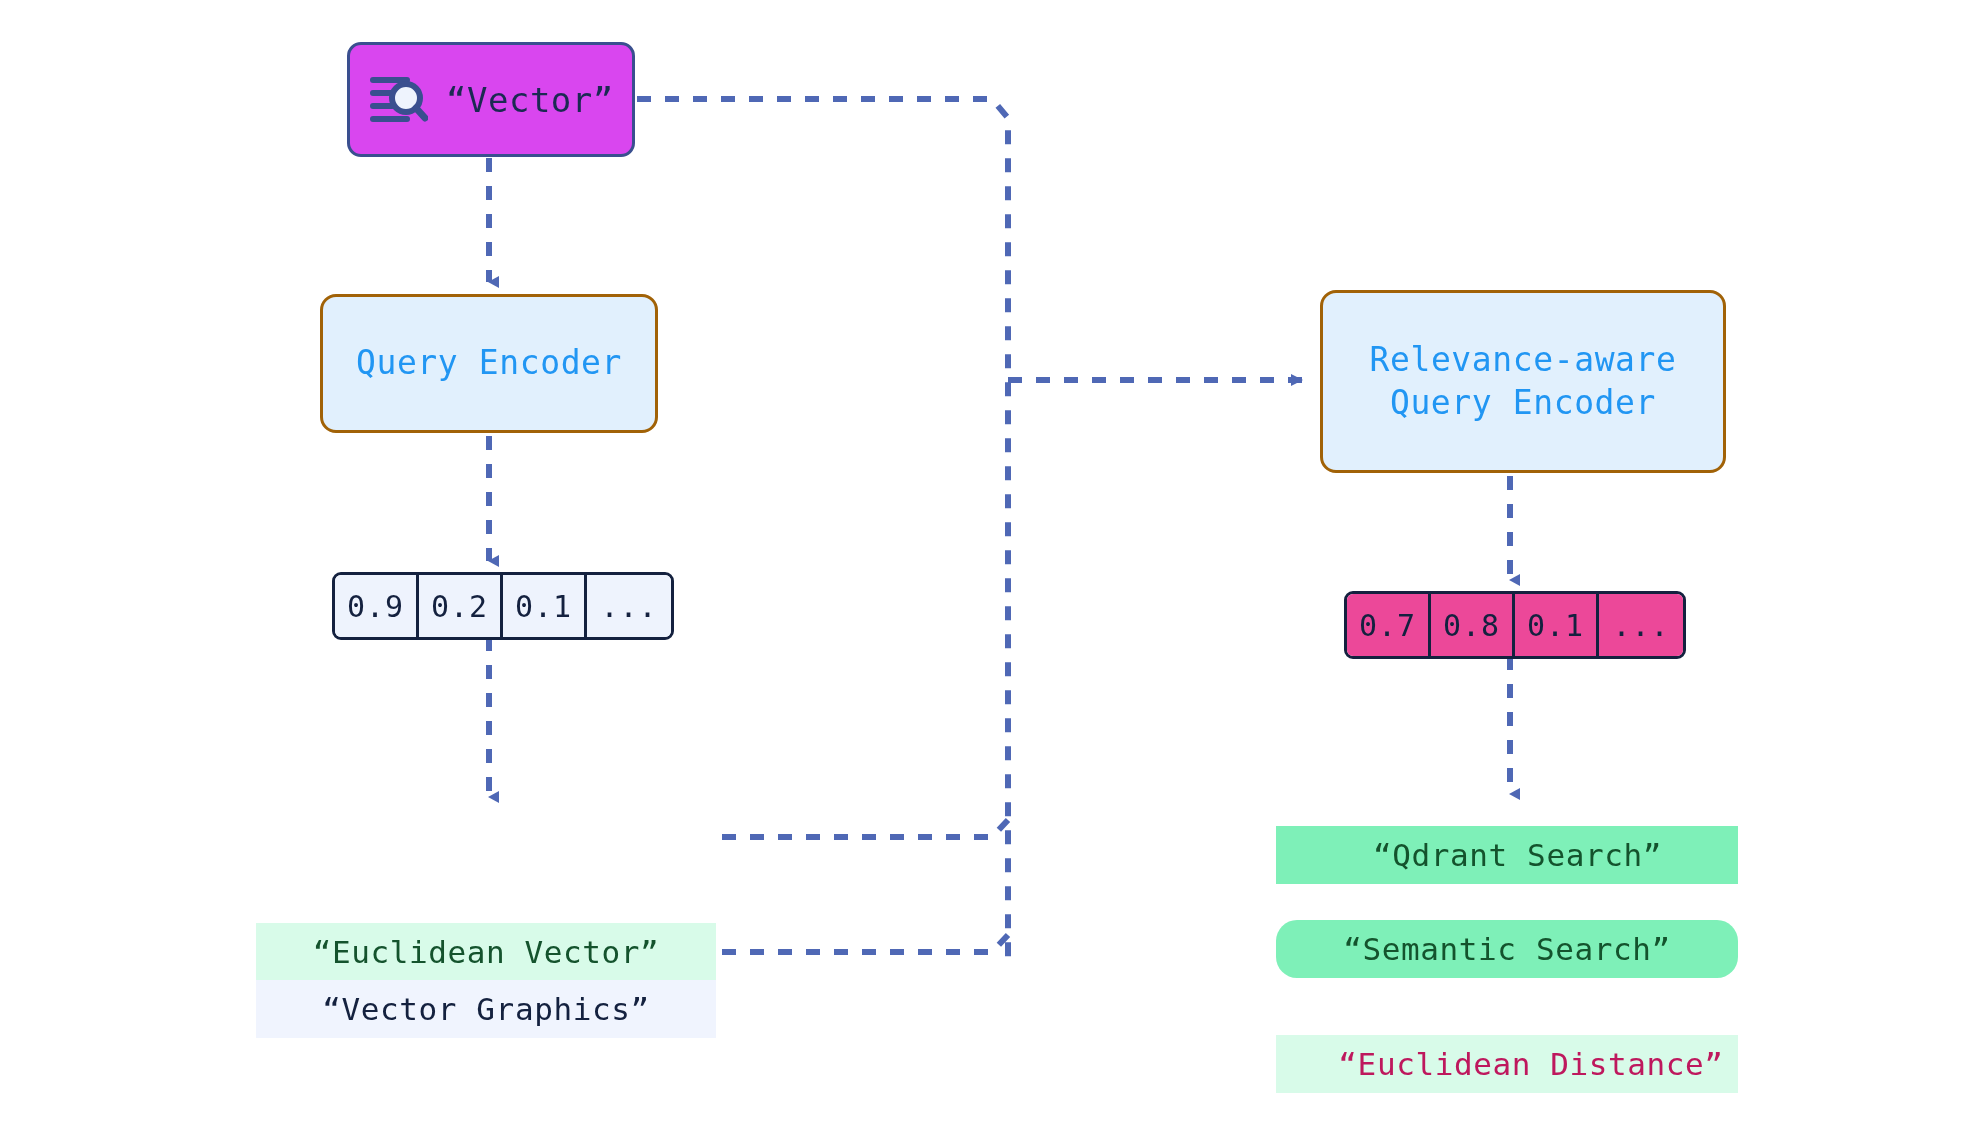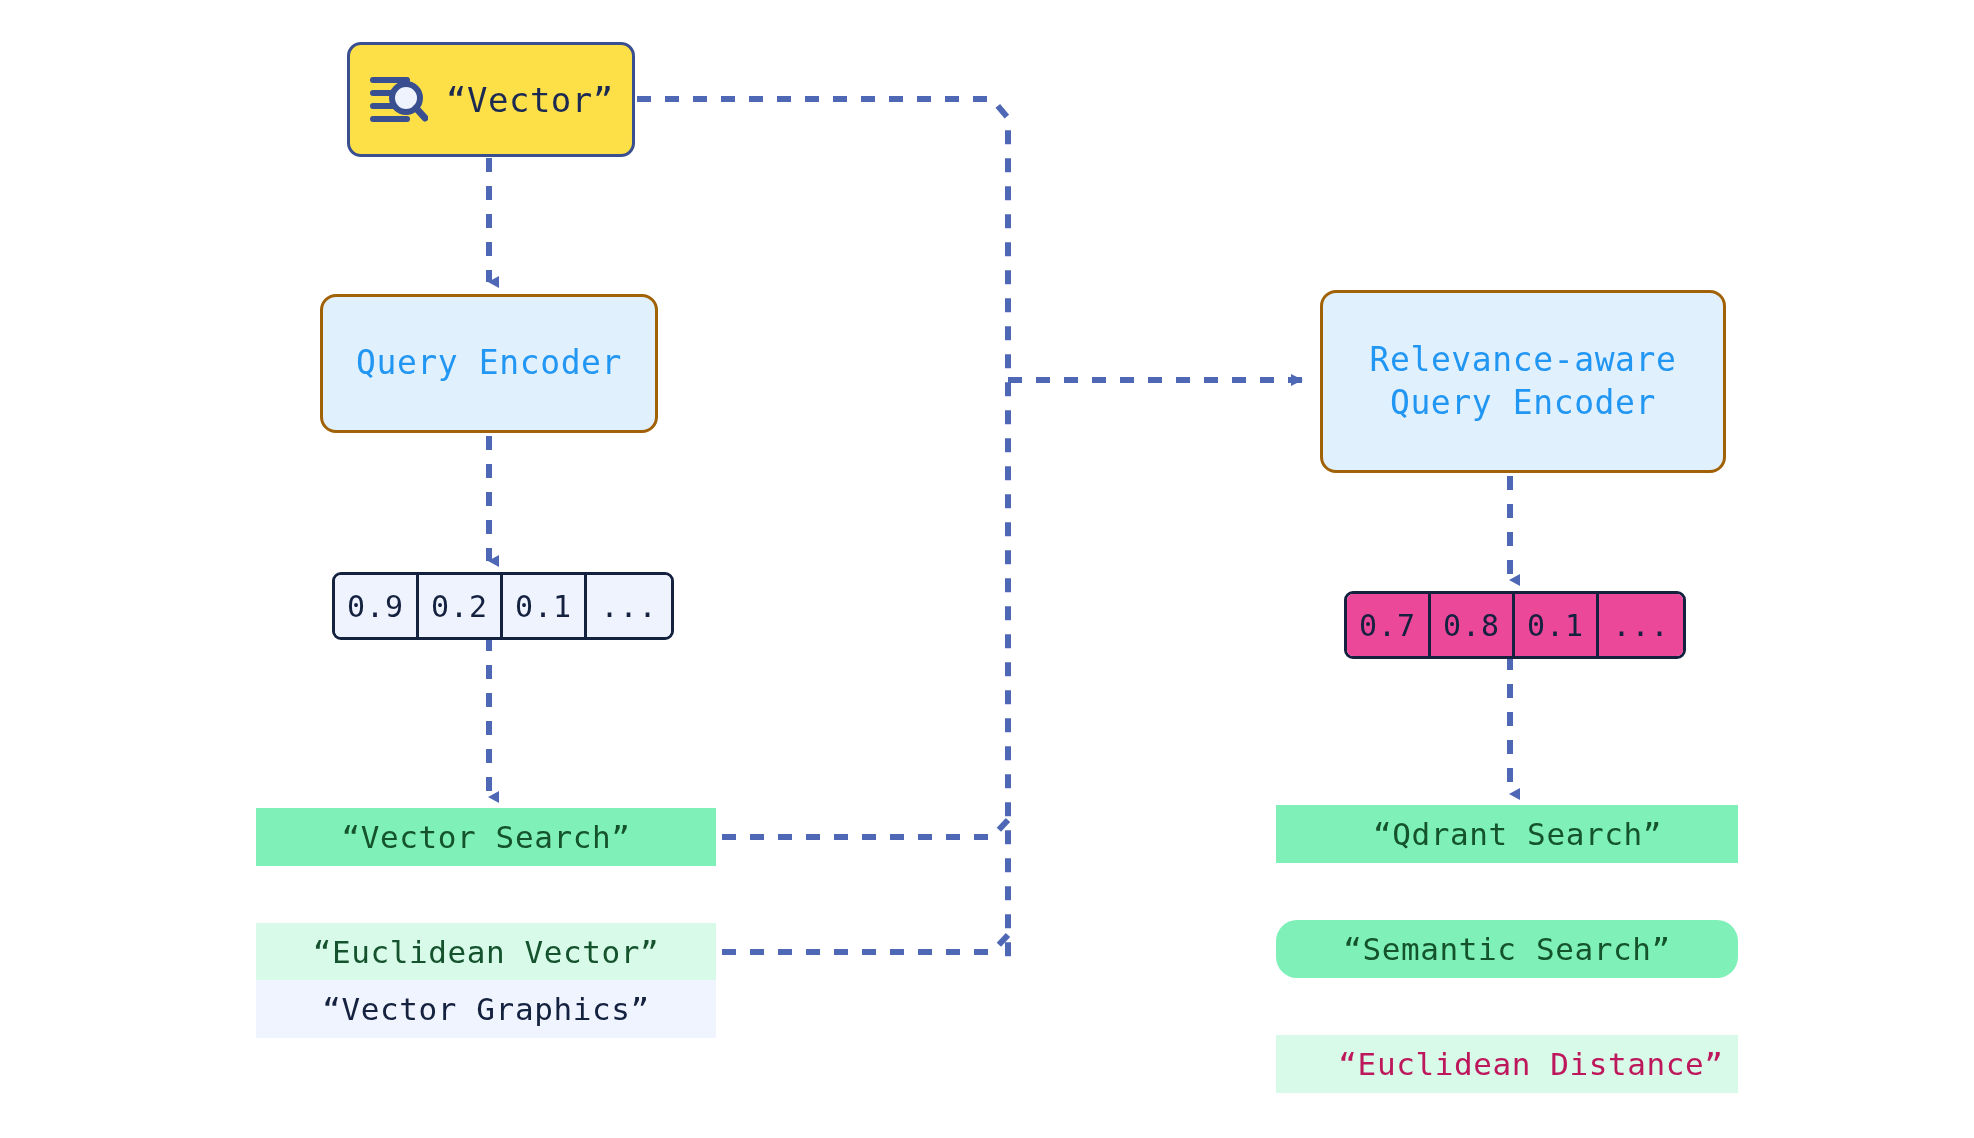--- a/index.html
+++ b/index.html
@@ -22,21 +22,21 @@
     width: 1974px;
     height: 1138px;
     pointer-events: none;
   }
 
   
   .query-box {
     position: absolute;
     left: 347px; top: 42px;
     width: 288px; height: 115px;
-    background: #fde047;
+    background: #d946ef;
     border: 3px solid #3a4f8f;
     border-radius: 14px;
     display: flex;
     align-items: center;
     gap: 18px;
     padding: 0 20px;
     z-index: 3;
   }
   .query-icon { flex: 0 0 auto; width: 58px; height: 52px; display: block; }
   .query-text {
@@ -108,21 +108,21 @@
   .result.w-right { left: 1276px; width: 462px; }
 
   .tone-strong-green { background: #7ef0b8; color: #14532d; }
   .tone-pale-green   { background: #d8fbe9; color: #14532d; }
   .tone-pale-green-navy { background: #d8fbe9; color: #be185d; padding-left: 48px; }
   .tone-pale-blue    { background: #f0f4fe; color: #14213f; }
 
   #res-l-0 { top: 808px; }
   #res-l-1 { top: 923px; }
   #res-l-2 { top: 980px; }
-  #res-r-0 { top: 805px; padding-left: 21px; }
+  #res-r-0 { top: 826px; padding-left: 21px; }
   #res-r-1 { top: 920px; border-radius: 21px; }
   #res-r-2 { top: 1035px; }
 </style>
 </head>
 <body>
 
 <div id="stage">
 
   <svg id="wires" viewBox="0 0 1974 1138" width="1974" height="1138">
     <defs>
@@ -179,23 +179,20 @@
     <div class="cell">...</div>
   </div>
 
   <div class="vector-array" id="vector-right">
     <div class="cell">0.7</div>
     <div class="cell">0.8</div>
     <div class="cell">0.1</div>
     <div class="cell">...</div>
   </div>
 
-  <div class="result w-left tone-strong-green" id="res-l-0">
-    <span>“Vector Search”</span>
-  </div>
   <div class="result w-left tone-pale-green" id="res-l-1">
     <span>“Euclidean Vector”</span>
   </div>
   <div class="result w-left tone-pale-blue" id="res-l-2">
     <span>“Vector Graphics”</span>
   </div>
 
   <div class="result w-right tone-strong-green" id="res-r-0">
     <span>“Qdrant Search”</span>
   </div>

